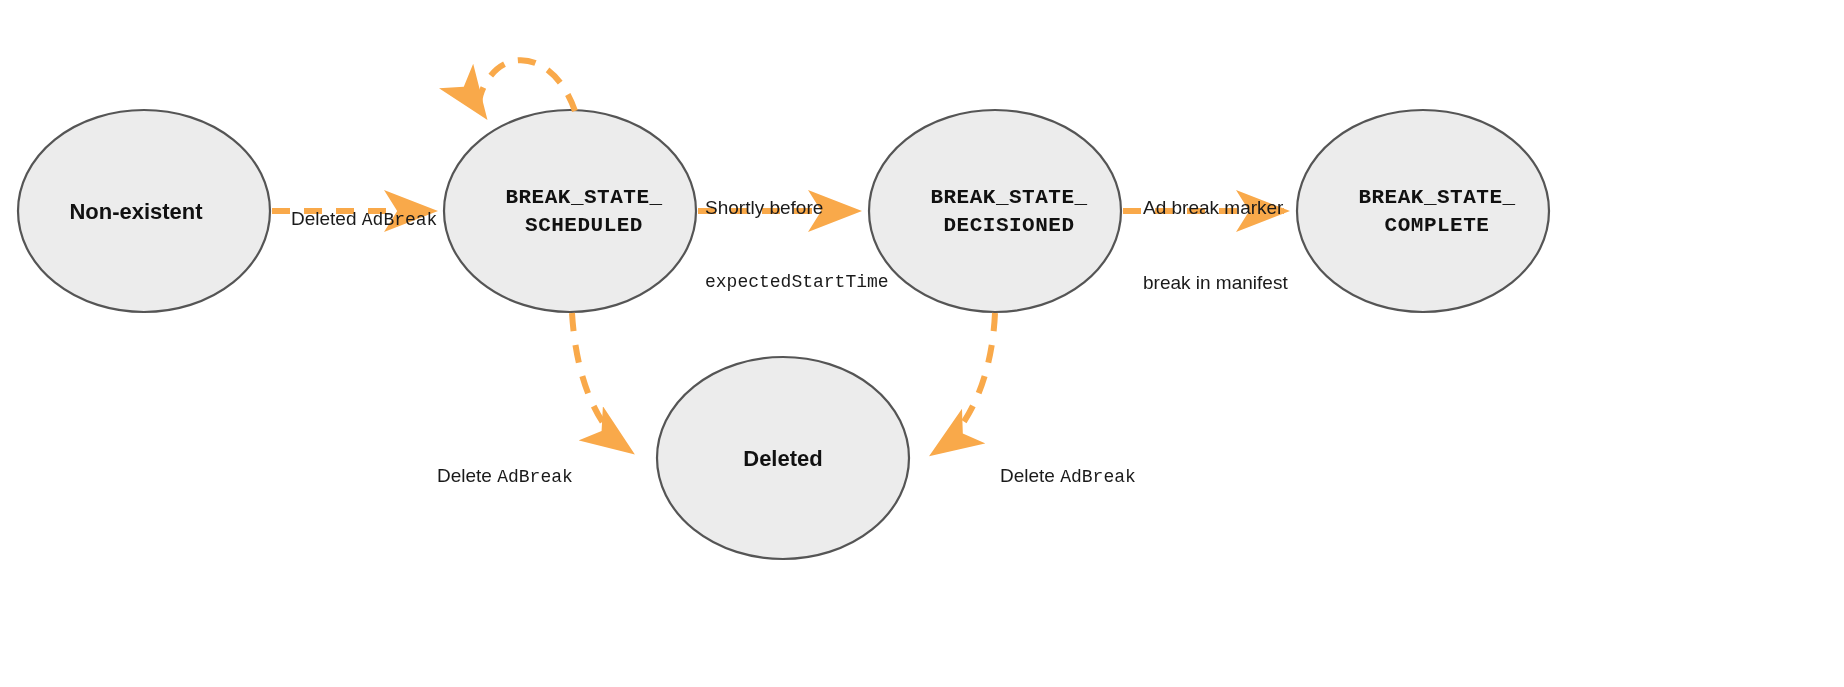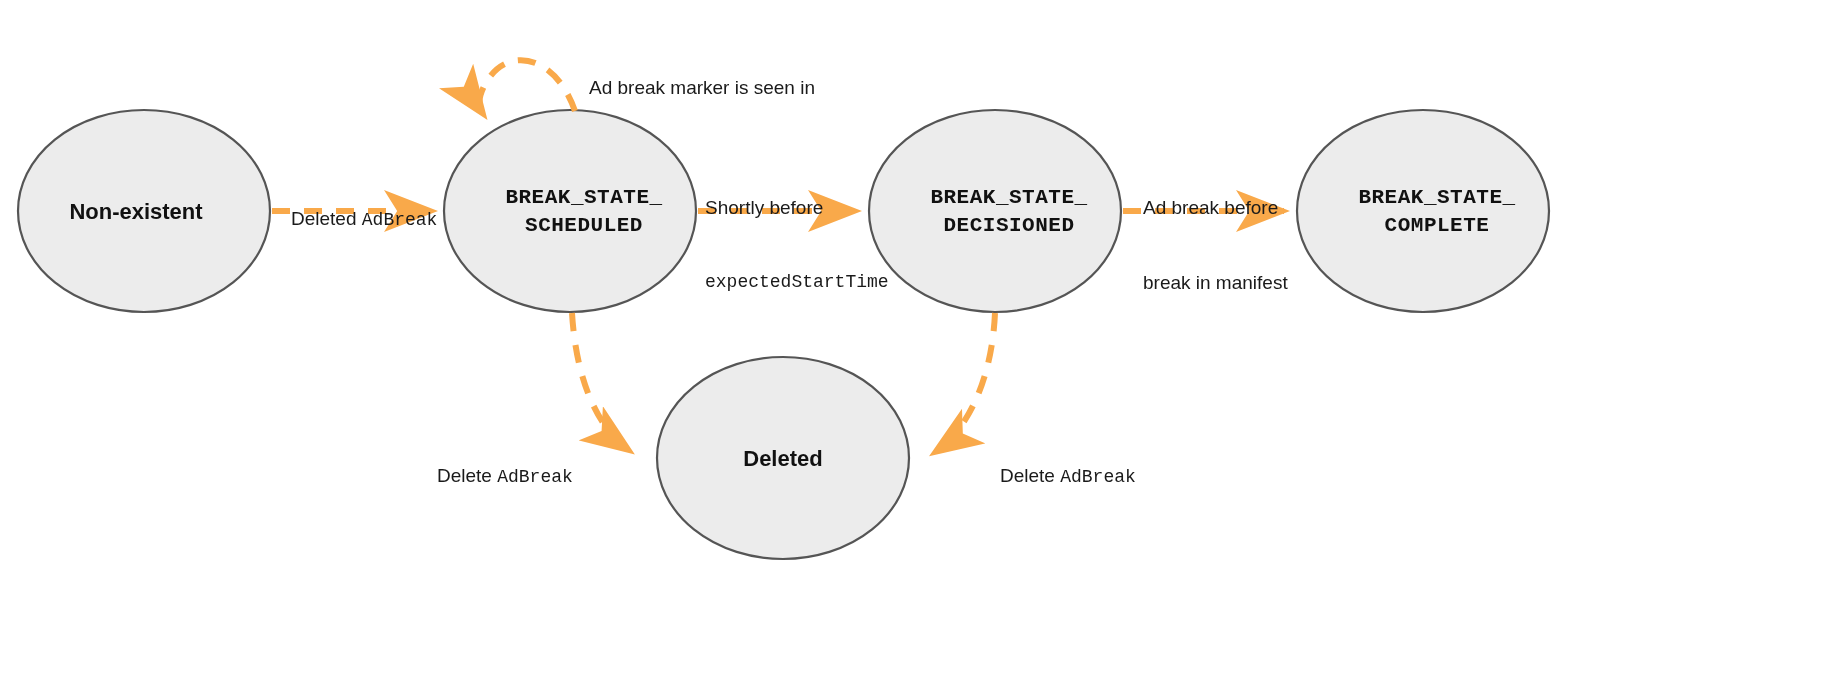--- a/index.html
+++ b/index.html
@@ -142,30 +142,29 @@
 
   <div class="node-label" style="left:657px; top:445px; width:252px;">
     <span class="plain">Deleted</span>
   </div>
 
   <div class="edge-label" style="left:291px; top:156px;">
     <span class="line"><span class="sans">Deleted </span><span class="mono">AdBreak</span></span>
   </div>
 
   <div class="edge-label" style="left:589px; top:25px;">
-    <span class="line sans">Ad break marker is seen in</span>
   </div>
 
   <div class="edge-label" style="left:705px; top:145px;">
     <span class="line sans">Shortly before</span>
     <span class="line mono">expectedStartTime</span>
   </div>
 
   <div class="edge-label" style="left:1143px; top:145px;">
-    <span class="line sans">Ad break before</span>
+    <span class="line sans">Ad break marker</span>
     <span class="line sans">break in manifest</span>
   </div>
 
   <div class="edge-label" style="left:437px; top:413px;">
     <span class="line"><span class="sans">Delete </span><span class="mono">AdBreak</span></span>
   </div>
 
   <div class="edge-label" style="left:1000px; top:413px;">
     <span class="line"><span class="sans">Delete </span><span class="mono">AdBreak</span></span>
   </div>

